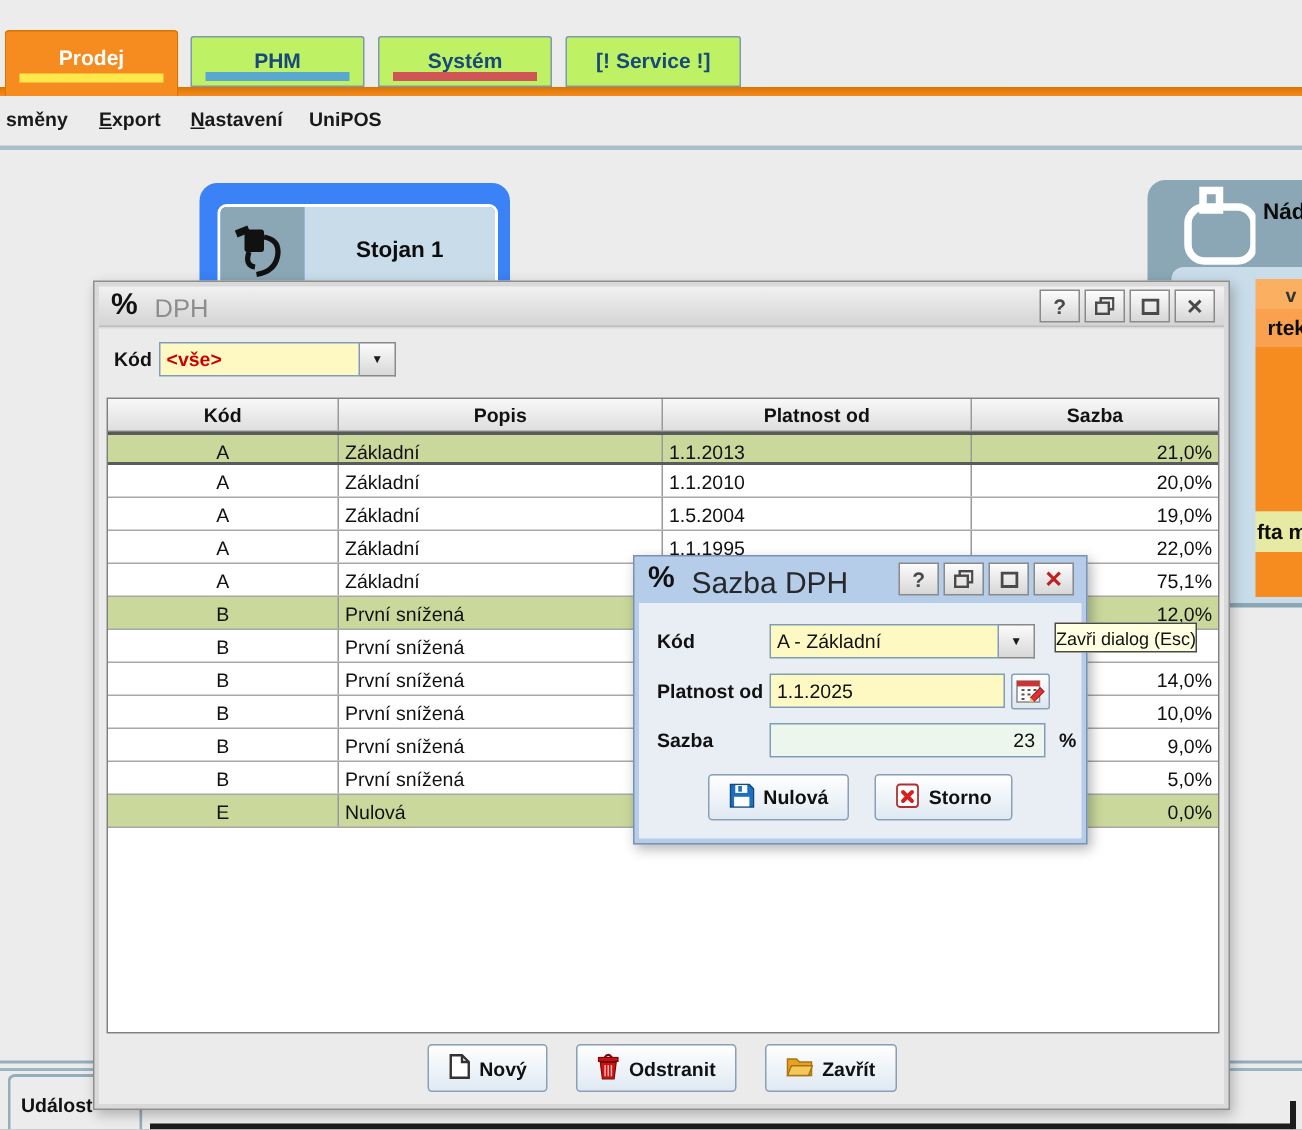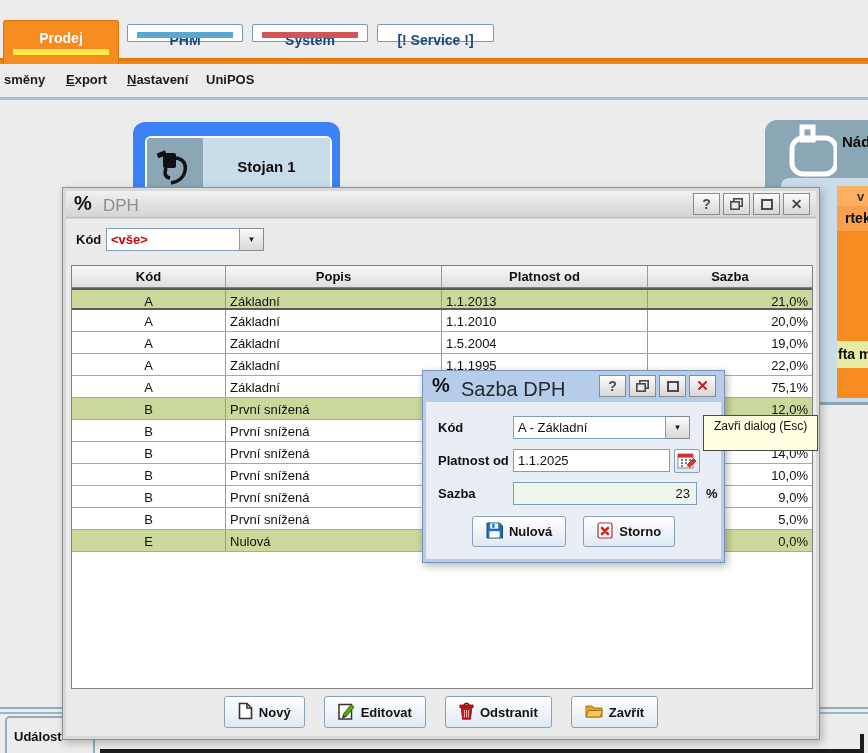--- a/index.html
+++ b/index.html
@@ -7,21 +7,21 @@
   .screen { position:relative; width:868px; height:753px; background:#ececec; overflow:hidden;
             font-family:"Liberation Sans", sans-serif; color:#111; }
 
   
   .tab { position:absolute; text-align:center; font-weight:bold; font-size:14px; cursor:default; }
   .tab .ubar { position:absolute; left:9px; right:9px; height:6px; }
   .tab-prodej { left:3px; top:20px; width:116px; height:44px; background:#f68b1f;
                 border:1px solid #d97500; border-bottom:none; border-radius:3px 3px 0 0;
                 color:#fff; padding-top:9px; z-index:3; }
   .tab-prodej .ubar { bottom:9px; background:#ffe94a; }
-  .tab-inactive { top:24px; height:18px; background:#ffffff; border:1px solid #7e98b0;
+  .tab-inactive { top:24px; height:34px; background:#bef264; border:1px solid #7e98b0;
                   color:#17497c; padding-top:7px; border-radius:2px 2px 0 0; }
   .tab-phm    { left:127px; width:116px; } .tab-phm .ubar    { bottom:3px; background:#5aa8d0; }
   .tab-system { left:252px; width:116px; } .tab-system .ubar { bottom:3px; background:#d05555; }
   .tab-service{ left:377px; width:117px; }
   .orange-line { position:absolute; left:0; top:58px; width:868px; height:6px;
                  background:linear-gradient(#d97500,#f68b1f); z-index:2; }
 
   
   .menubar { position:absolute; left:0; top:64px; width:868px; height:33px; }
   .menu-item { position:absolute; top:8px; font-weight:bold; font-size:13px; color:#1a1a1a; display:inline-block; }
@@ -61,21 +61,21 @@
   .black-line { position:absolute; left:100px; top:749px; width:762px; height:4px; background:#1c1c1c; }
   .black-tick { position:absolute; left:860px; top:734px; width:4px; height:19px; background:#1c1c1c; }
 
   
   .winbtns { position:absolute; right:6px; top:2px; display:flex; gap:3px; }
   .winbtn { width:27px; height:22px; background:linear-gradient(#fcfcfc,#d7d7d7);
             border:1px solid #8a8a8a; display:flex; align-items:center; justify-content:center;
             font-weight:bold; color:#4a4a4a; font-size:14px; }
   .winbtn.red { color:#c02020; font-size:15px; }
   .dd { display:flex; position:absolute; }
-  .field { background:#ffffff; border:1px solid #7f9db9; font-size:13px; padding:3px 4px 0; height:23px; overflow:hidden; white-space:nowrap; }
+  .field { background:#fef9c3; border:1px solid #7f9db9; font-size:13px; padding:3px 4px 0; height:23px; overflow:hidden; white-space:nowrap; }
   .dd-btn { width:24px; height:23px; background:linear-gradient(#fbfbfb,#d8d8d8);
             border:1px solid #8a8a8a; border-left:none; display:flex; align-items:center; justify-content:center;
             font-size:8px; color:#1a1a1a; }
   .pbtn { height:32px; background:linear-gradient(#ffffff,#dfe9f2); border:1px solid #8aa0b8;
           border-radius:3px; font-weight:bold; font-size:13px; color:#111;
           display:flex; align-items:center; justify-content:center; gap:6px; padding:0 13px;
           font-family:"Liberation Sans",sans-serif; }
 
   
   .dph { position:absolute; left:62px; top:187px; width:758px; height:553px; z-index:10;
@@ -117,23 +117,23 @@
   .cal-btn { position:absolute; left:248px; top:47px; width:26px; height:24px;
              background:linear-gradient(#fdfdfd,#dde6ef); border:1px solid #8aa0b8; border-radius:2px;
              display:flex; align-items:center; justify-content:center; }
   .sz-sazba { position:absolute; left:87px; top:80px; width:184px; background:#edf6ed;
               text-align:right; padding-right:6px; }
   .sz-unit { position:absolute; left:280px; top:84px; font-weight:bold; font-size:13px; }
   .sz-actions { position:absolute; left:0; right:0; top:114px; display:flex; justify-content:center; gap:17px; }
   .sz-actions .pbtn { height:31px; }
 
   
-  .tooltip { position:absolute; left:703px; top:415px; height:36px; z-index:30;
+  .tooltip { position:absolute; left:703px; top:415px; height:20px; z-index:30;
              background:#ffffe1; border:1px solid #4a4a4a; font-size:12px; color:#111;
-             padding:3px 10px 0; white-space:nowrap; }
+             padding:3px 0 0; white-space:nowrap; }
 </style>
 </head>
 <body>
 
 <div class="screen">
 
   <div>
     <div class="tab tab-prodej">
       <span>Prodej</span>
       <div class="ubar"></div>
@@ -310,29 +310,20 @@
       </div>
 
       <div class="dph-actions">
         <button class="pbtn">
           <span>
             <svg width="15" height="18" viewBox="0 0 15 18">
               <path d="M1.5 1.5 h7.5 l4.5 4.5 v10.5 h-12 z" fill="#fff" stroke="#333" stroke-width="1.6"></path>
               <path d="M9 1.5 v4.5 h4.5" fill="none" stroke="#333" stroke-width="1.6"></path>
             </svg></span>
           <span>Nový</span>
-        </button>
-        <button class="pbtn">
-          <span>
-            <svg width="17" height="18" viewBox="0 0 17 18">
-              <rect x="1" y="2.5" width="12.5" height="14.5" fill="#fff" stroke="#333" stroke-width="1.5"></rect>
-              <polygon points="5,12.5 13,2.5 16,5 8,15" fill="#55aa00" stroke="#2d5c00" stroke-width="0.8"></polygon>
-              <polygon points="5,12.5 4,16.5 8,15" fill="#333"></polygon>
-            </svg></span>
-          <span>Editovat</span>
         </button>
         <button class="pbtn">
           <span>
             <svg width="15" height="18" viewBox="0 0 15 18">
               <path d="M5 3 q2.5 -3.5 5 0" stroke="#7a0a0a" stroke-width="1.4" fill="none"></path>
               <rect x="1" y="3" width="13" height="2.6" fill="#cc1111" stroke="#7a0a0a" stroke-width="0.8"></rect>
               <path d="M2.2 6.2 h10.6 l-1.4 11 h-7.8 z" fill="#cc1111" stroke="#7a0a0a" stroke-width="0.8"></path>
               <path d="M5.4 8 v7.5 M7.5 8 v7.5 M9.6 8 v7.5" stroke="#ffb3b3" stroke-width="1"></path>
             </svg></span>
           <span>Odstranit</span>

